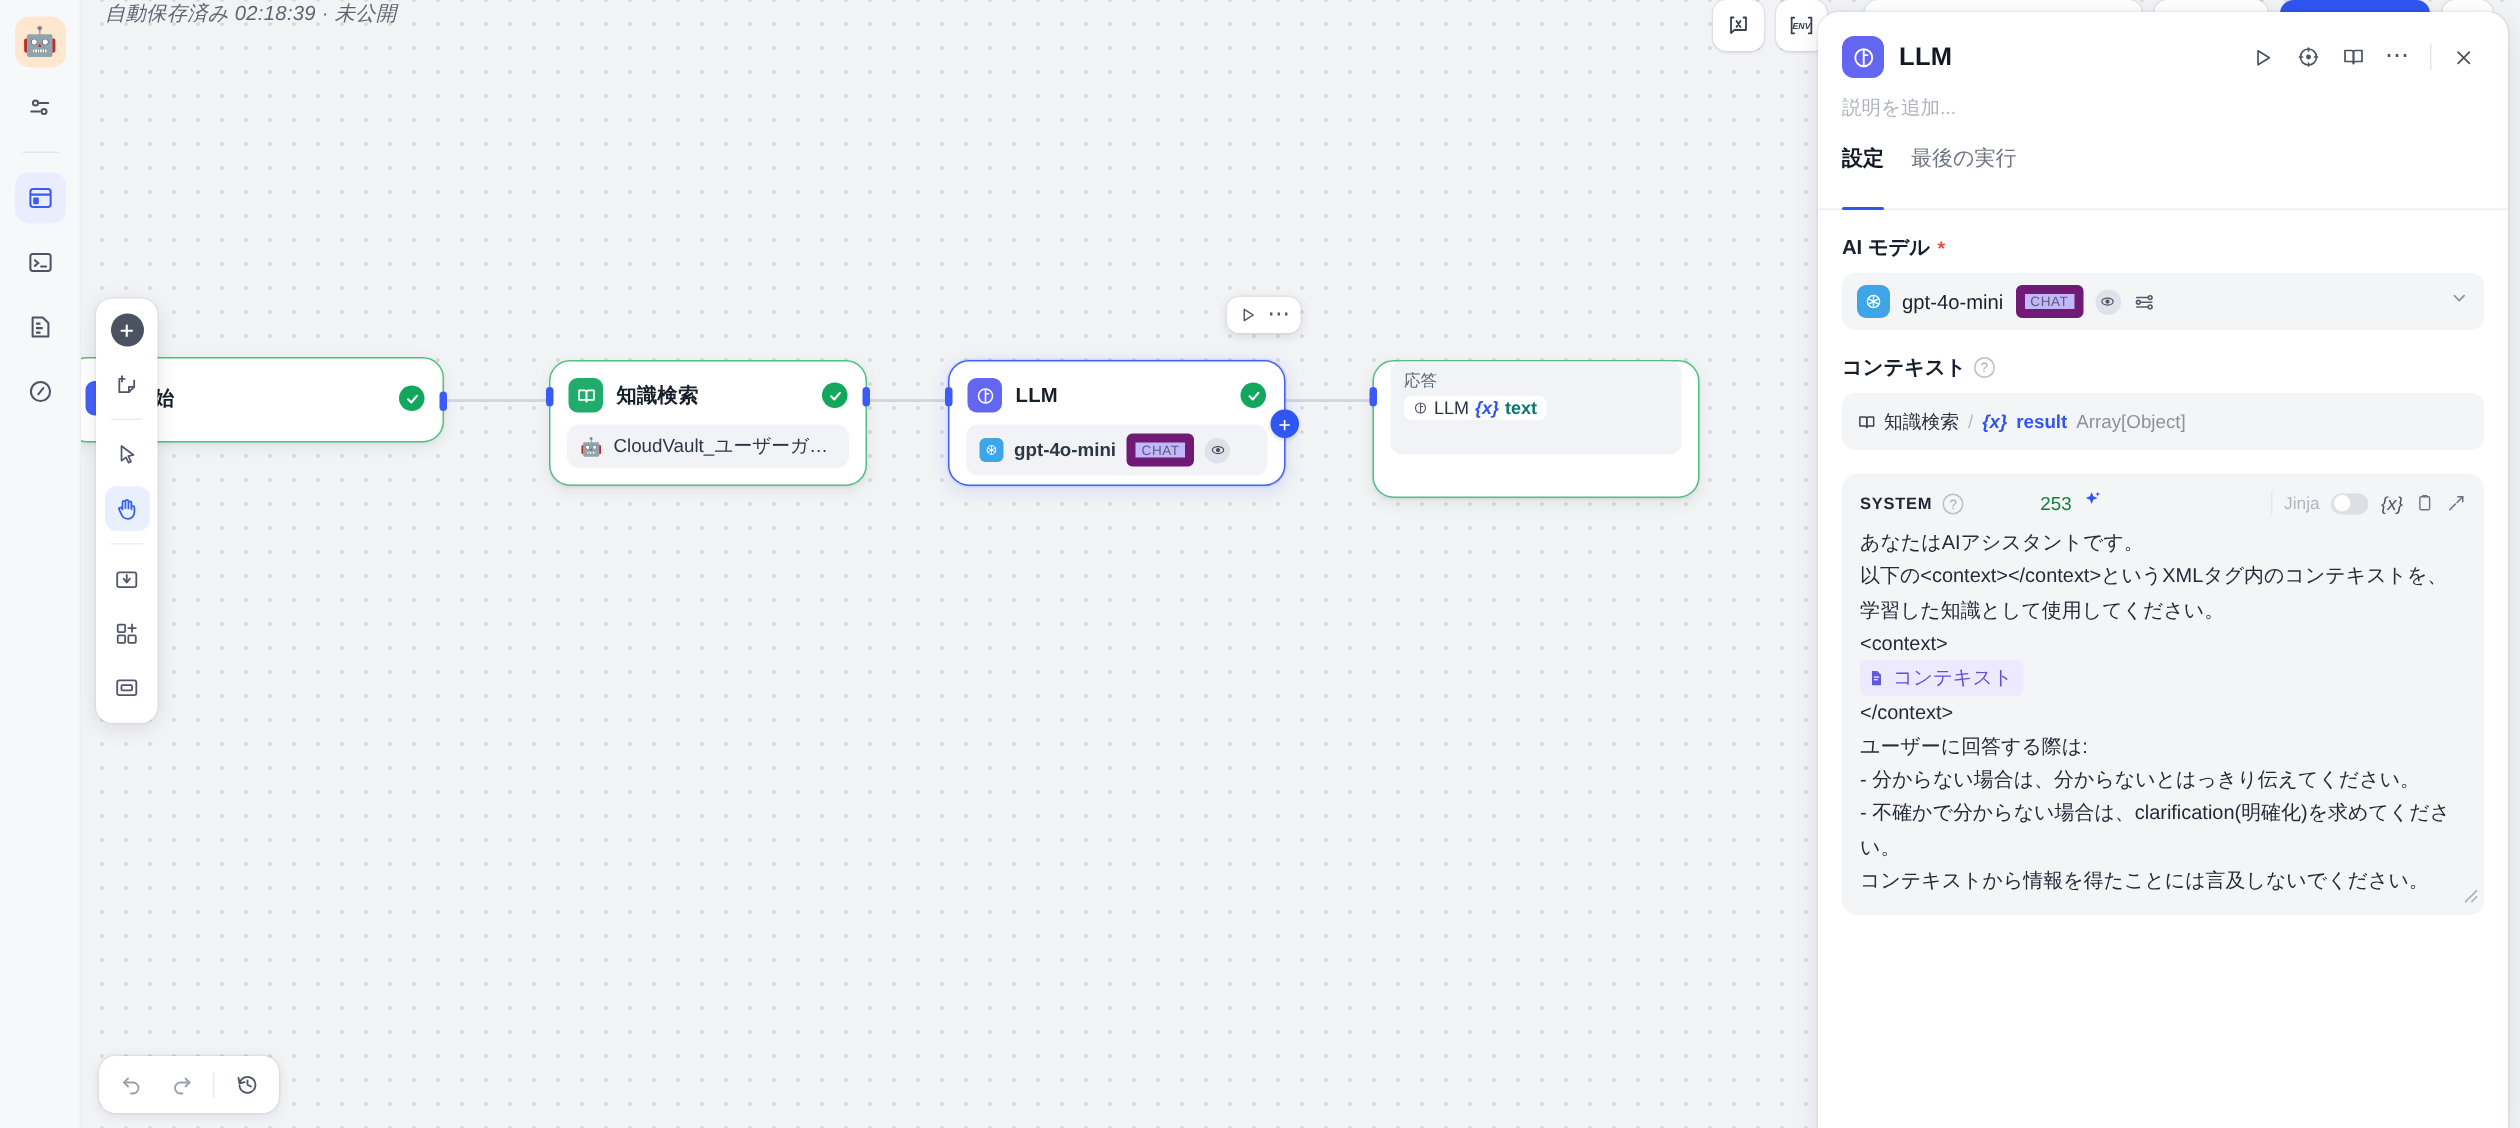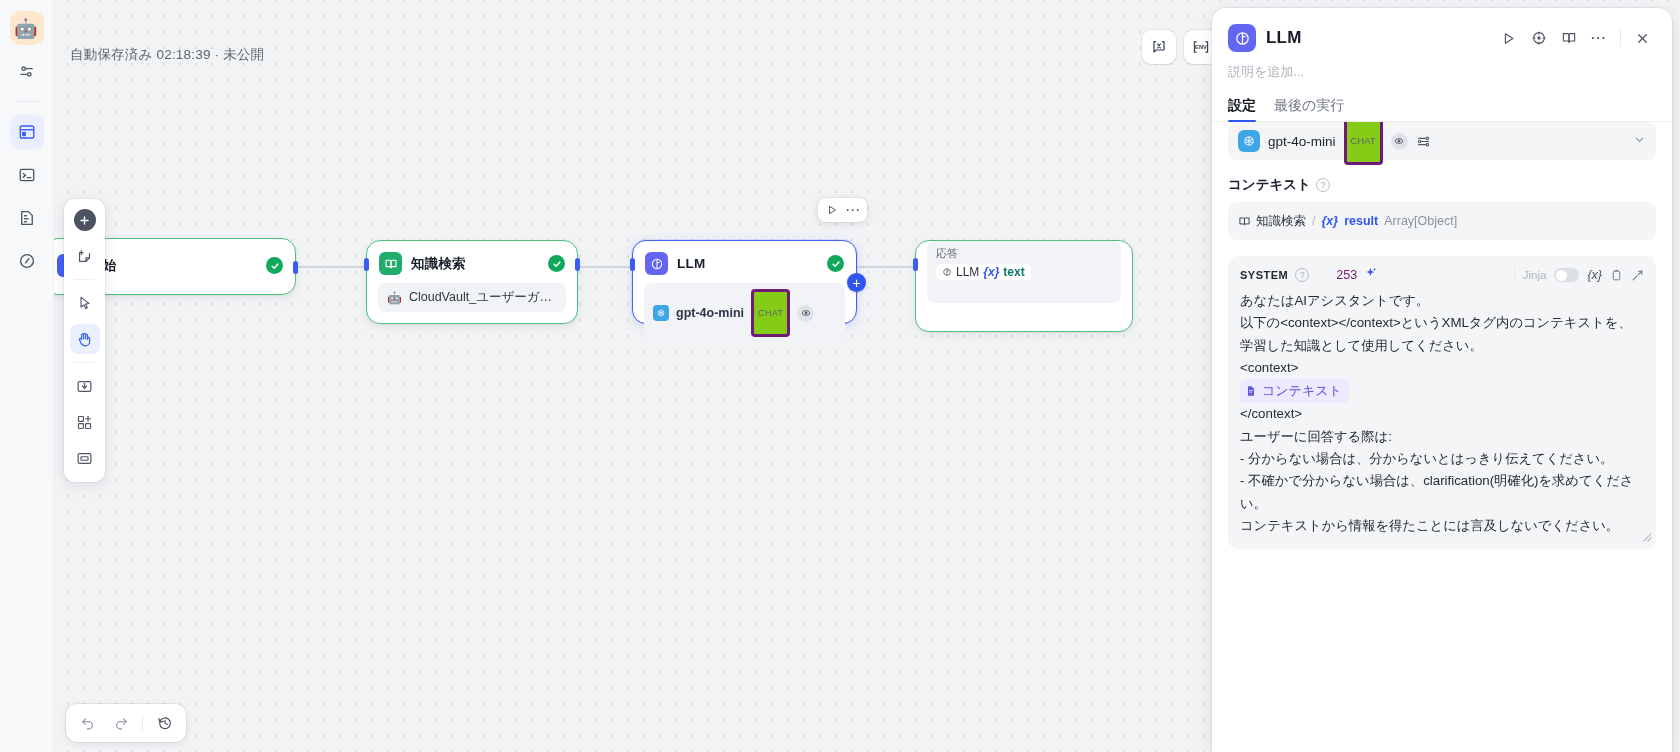--- a/index.html
+++ b/index.html
@@ -40,22 +40,22 @@
     position: relative; flex: 1; height: 752px; overflow: hidden;
     background-color: #f2f3f5;
     background-image: radial-gradient(#d9dbdf 1.1px, transparent 1.1px);
     background-size: 16px 16px;
     background-position: 6px 8px;
   }
 
   
   .topbar {
     position: absolute; top: 0; left: 0; right: 0; height: 64px;
-    display: flex; align-items: flex-end; padding: 0 18px 0 16px;
-    z-index: 30; pointer-events: none;
+    display: flex; align-items: flex-start; padding: 0 18px 0 16px;
+    z-index: 30; pointer-events: none; font-style: italic;
   }
   .autosave {
     font-size: 13.5px; color: #5d6573; letter-spacing: .2px; white-space: nowrap;
     pointer-events: auto;
   }
   .topbar-right {
     margin-left: auto; display: flex; align-items: center; gap: 8px;
     pointer-events: auto;
   }
   .tb-icon {
@@ -116,22 +116,22 @@
     margin-left: auto; width: 17px; height: 17px; border-radius: 50%;
     background: #11a75c; display: flex; align-items: center; justify-content: center;
   }
   .node-body { padding: 0 11px 12px; }
   .node-chip {
     background: #f1f3f6; border-radius: 8px; padding: 6px 9px;
     display: flex; align-items: center; gap: 7px;
     font-size: 12.5px; color: #2d3644; white-space: nowrap; overflow: hidden;
   }
   .mini-badge {
-    font-size: 9px; border: 3px solid #701a75; border-radius: 4px;
-    padding: 16px 4px; color: #59616f; letter-spacing: .4px; background:#84cc16;
+    font-size: 9px; border: 6px solid #701a75; border-radius: 4px;
+    padding: 0 4px; color: #59616f; letter-spacing: .4px; background:#c4b5fd;
   }
   .eye-pill { width: 17px; height: 17px; border-radius: 50%; background: #dfe3e9; display:flex;align-items:center;justify-content:center;}
 
   .port {
     position: absolute; width: 5px; height: 13px; border-radius: 3px;
     background: #3b5bf5; top: 50%; margin-top: -6px;
   }
   .wire { position: absolute; height: 1.5px; background: #d3d6dc; }
   .plus-handle {
     position: absolute; width: 19px; height: 19px; border-radius: 50%;
@@ -193,21 +193,21 @@
     display: flex; flex-direction: column;
   }
   .p-head { display: flex; align-items: center; padding: 16px 16px 0; gap: 10px; }
   .p-ico { width: 28px; height: 28px; border-radius: 8px; background:#6366f1; display:flex;align-items:center;justify-content:center; flex:0 0 28px;}
   .p-title { font-size: 17px; font-weight: 700; color: #141a24; letter-spacing:.2px;}
   .p-actions { margin-left: auto; display: flex; align-items: center; gap: 3px; color:#4b5261;}
   .p-act { width: 27px; height: 27px; display:flex;align-items:center;justify-content:center;border-radius:7px;}
   .p-divv { width:1px;height:18px;background:#e6e8ec;margin:0 5px;}
   .p-desc { padding: 11px 16px 0; font-size: 13px; color: #aeb3bd; }
   .p-tabs { display:flex; gap: 18px; padding: 16px 16px 0; border-bottom: 1px solid #edeef1; }
-  .p-tab { font-size: 14px; color: #6d7583; padding-bottom: 6px; position: relative; white-space:nowrap;}
+  .p-tab { font-size: 14px; color: #6d7583; padding-bottom: 24px; position: relative; white-space:nowrap;}
   .p-tab.active { color: #141a24; font-weight: 700; }
   .p-tab.active::after { content:""; position:absolute; left:0; right:0; bottom:-1px; height: 2px; background:#2f56f0; border-radius:2px;}
 
   .p-body { flex: 1; overflow: hidden; padding: 0 16px; position: relative;}
   .p-label { font-size: 13.5px; font-weight: 700; color: #16202e; margin: 16px 0 8px; display:flex; align-items:center; gap:5px;}
   .req { color: #e0513a; font-size: 13px; }
   .help-c { width: 14px; height: 14px; border-radius: 50%; border: 1.2px solid #b9bec8; color:#a1a7b2; font-size:9px; display:flex;align-items:center;justify-content:center; font-weight:400;}
 
   .model-box {
     background: #f4f5f7; border-radius: 9px; height: 38px;
@@ -227,21 +227,21 @@
   .varb { color:#2f56f0; font-weight:700; }
   .vartype { color:#8b929e; }
 
   .prompt-box {
     background: #f4f5f7; border-radius: 10px; margin-top: 16px;
     padding: 10px 12px 12px; position: relative;
     max-height: 320px; overflow: hidden;
   }
   .pb-head { display: flex; align-items: center; gap: 7px; margin-bottom: 6px; }
   .pb-sys { font-size: 11px; font-weight: 700; color: #1e2633; letter-spacing:.5px;}
-  .pb-count { font-size: 12.5px; color: #701a75; margin-left: 20px;}
+  .pb-count { font-size: 12.5px; color: #15803d; margin-left: 44px;}
   .pb-spark { color: #2f56f0; }
   .pb-right { margin-left: auto; display: flex; align-items: center; gap: 8px; color:#6a7180;}
   .jinja-l { font-size: 11.5px; color: #b0b6c0; }
   .toggle { width: 25px; height: 14px; border-radius: 8px; background: #dcdfe5; position: relative; }
   .toggle::after { content:""; position:absolute; width:11px;height:11px;border-radius:50%;background:#fff;top:1.5px;left:1.5px;}
   .pb-text { font-size: 13.3px; line-height: 22.3px; color: #242b38; white-space: pre-wrap; word-break: break-word;}
   .ctx-pill {
     display: inline-flex; align-items: center; gap: 5px;
     background: #edeaff; border-radius: 5px; padding: 1px 7px 1px 5px;
     color: #5b52d8; font-size: 13px; vertical-align: middle;
@@ -627,20 +627,24 @@
 
       <div class="p-desc">説明を追加...</div>
 
       <div class="p-tabs">
         <div class="p-tab active">設定</div>
         <div class="p-tab">最後の実行</div>
       </div>
 
       <div class="p-body">
 
+        <div class="p-label">
+          <span>AI モデル</span>
+          <span class="req">*</span>
+        </div>
         <div class="model-box">
           <span class="oai-ico">
             <svg width="14" height="14" viewBox="0 0 24 24" fill="none" stroke="#fff" stroke-width="1.6">
                 <circle cx="12" cy="12" r="7"></circle>
                 <path d="M12 5v14M5.5 8.5l13 7M18.5 8.5l-13 7"></path>
               </svg>
           </span>
           <span class="model-name">gpt-4o-mini</span>
           <span class="mini-badge">CHAT</span>
           <span class="eye-pill">

